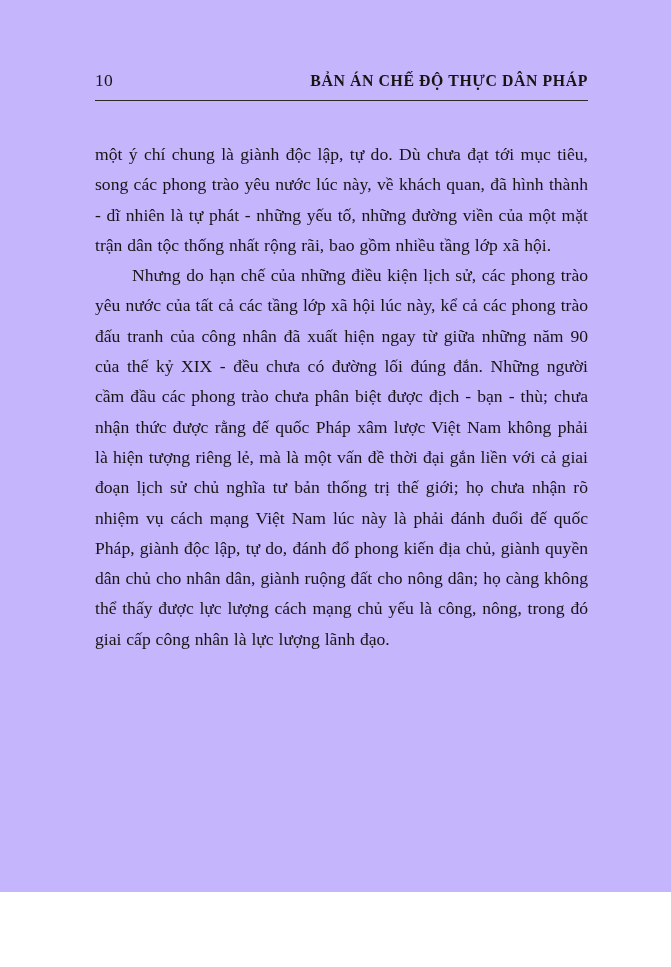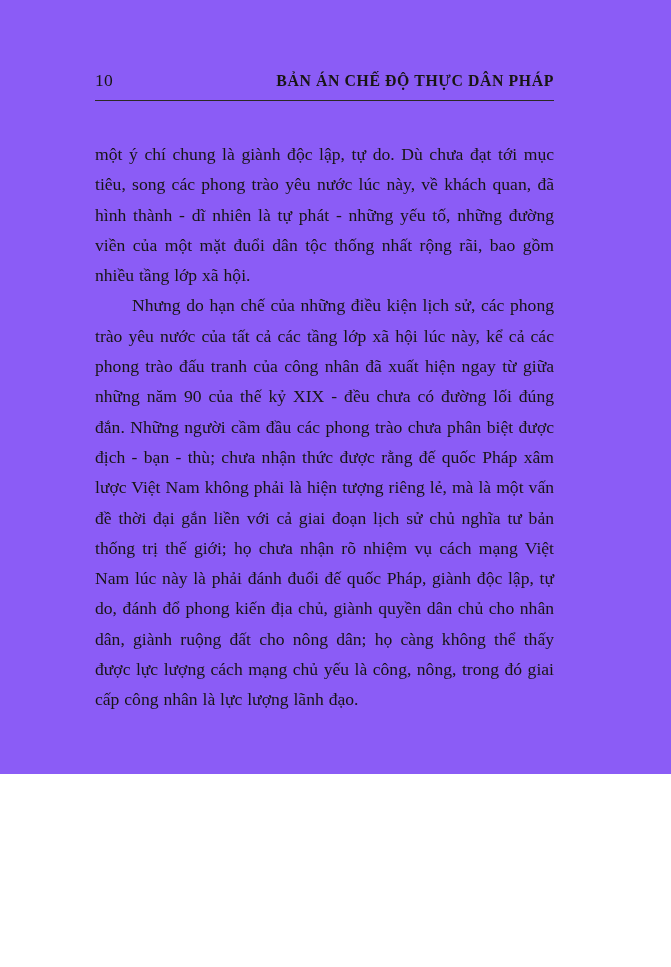--- a/index.html
+++ b/index.html
@@ -10,23 +10,23 @@
     body {
       width: 671px;
       height: 967px;
       font-family: "Liberation Serif", "DejaVu Serif", serif;
       color: #171513;
       -webkit-font-smoothing: antialiased;
     }
     .page {
       box-sizing: border-box;
       width: 671px;
-      height: 774px;
-      padding: 70px 117px 0 95px;
-      background: #8b5cf6;
+      height: 892px;
+      padding: 70px 83px 0 95px;
+      background: #c4b5fd;
     }
     .header {
       display: flex;
       justify-content: space-between;
       align-items: baseline;
       border-bottom: 1.6px solid #2b2926;
       padding-bottom: 9px;
     }
     .page-number {
       font-size: 17.5px;
@@ -56,16 +56,16 @@
 </head>
 <body>
 
 <div class="page">
   <div class="header">
     <span class="page-number">10</span>
     <span class="header-title">BẢN ÁN CHẾ ĐỘ THỰC DÂN PHÁP</span>
   </div>
 
   <div class="body-text">
-    <p>một ý chí chung là giành độc lập, tự do. Dù chưa đạt tới mục tiêu, song các phong trào yêu nước lúc này, về khách quan, đã hình thành - dĩ nhiên là tự phát - những yếu tố, những đường viền của một mặt đuổi dân tộc thống nhất rộng rãi, bao gồm nhiều tầng lớp xã hội.</p>
+    <p>một ý chí chung là giành độc lập, tự do. Dù chưa đạt tới mục tiêu, song các phong trào yêu nước lúc này, về khách quan, đã hình thành - dĩ nhiên là tự phát - những yếu tố, những đường viền của một mặt trận dân tộc thống nhất rộng rãi, bao gồm nhiều tầng lớp xã hội.</p>
     <p class="indent">Nhưng do hạn chế của những điều kiện lịch sử, các phong trào yêu nước của tất cả các tầng lớp xã hội lúc này, kể cả các phong trào đấu tranh của công nhân đã xuất hiện ngay từ giữa những năm 90 của thế kỷ XIX - đều chưa có đường lối đúng đắn. Những người cầm đầu các phong trào chưa phân biệt được địch - bạn - thù; chưa nhận thức được rằng đế quốc Pháp xâm lược Việt Nam không phải là hiện tượng riêng lẻ, mà là một vấn đề thời đại gắn liền với cả giai đoạn lịch sử chủ nghĩa tư bản thống trị thế giới; họ chưa nhận rõ nhiệm vụ cách mạng Việt Nam lúc này là phải đánh đuổi đế quốc Pháp, giành độc lập, tự do, đánh đổ phong kiến địa chủ, giành quyền dân chủ cho nhân dân, giành ruộng đất cho nông dân; họ càng không thể thấy được lực lượng cách mạng chủ yếu là công, nông, trong đó giai cấp công nhân là lực lượng lãnh đạo.</p>
   </div>
 </div>
 
 </body></html>

